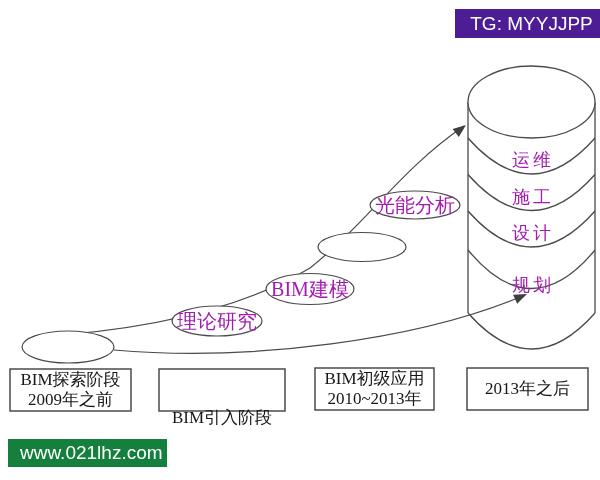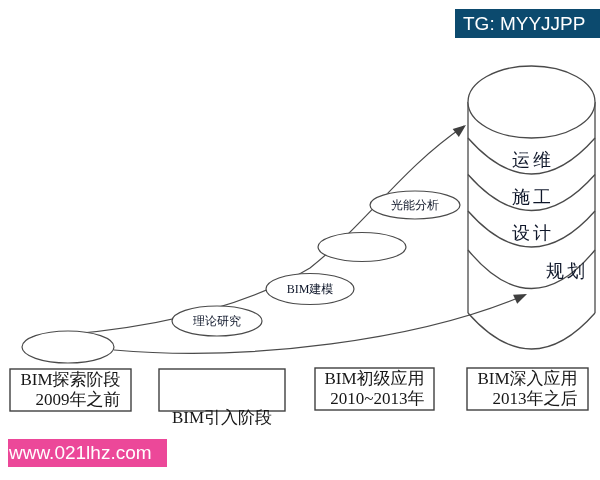--- a/index.html
+++ b/index.html
@@ -8,52 +8,53 @@
     width: 600px; height: 480px;
     background: #ffffff;
     overflow: hidden;
     font-family: "Liberation Serif", "DejaVu Serif", serif;
   }
   #diagram-svg { position: absolute; left: 0; top: 0; }
   .center-label {
     position: absolute;
     transform: translate(-50%, -50%);
     white-space: nowrap;
-    color: #0f172a;
+    color: #a21caf;
   }
-  .bubble-label { font-size: 12px; }
+  .bubble-label { font-size: 20px; }
   .layer-label { font-size: 18px; letter-spacing: 3px; }
   .stage-box-text {
     position: absolute;
     transform: translate(-50%, -50%);
-    text-align: right;
+    text-align: center;
     white-space: nowrap;
     color: #171717;
     font-size: 17px;
     line-height: 20px;
   }
   .tg-badge {
     position: absolute;
     left: 455px; top: 9px; width: 145px; height: 29px;
-    background: #0c4a6e;
+    background: #4c1d95;
     font-family: "Liberation Sans", "DejaVu Sans", sans-serif;
     font-size: 19px; line-height: 29px;
     color: #ffffff;
     padding-left: 8px;
     box-sizing: border-box;
     white-space: nowrap;
+    text-align: center;
   }
   .watermark-bar {
     position: absolute;
     left: 8px; top: 439px; width: 159px; height: 28px;
-    background: #ec4899;
+    background: #15803d;
     font-family: "Liberation Sans", "DejaVu Sans", sans-serif;
     font-size: 19px; line-height: 28px;
     color: #ffffff;
-    padding-left: 1px;
+    padding-left: 12px;
     box-sizing: border-box;
     white-space: nowrap;
   }
 </style>
 </head>
 <body>
 
 <div id="stage-canvas">
 
   <svg id="diagram-svg" width="600" height="480" viewBox="0 0 600 480">
@@ -92,35 +93,34 @@
     </g>
   </svg>
 
   <div class="center-label bubble-label" style="left:217px; top:321px;">理论研究</div>
   <div class="center-label bubble-label" style="left:310px; top:289px;">BIM建模</div>
   <div class="center-label bubble-label" style="left:415px; top:205px;">光能分析</div>
 
   <div class="center-label layer-label" style="left:533px; top:160px;">运维</div>
   <div class="center-label layer-label" style="left:533px; top:197px;">施工</div>
   <div class="center-label layer-label" style="left:533px; top:233px;">设计</div>
-  <div class="center-label layer-label" style="left:533px; top:271px;margin-left:34px;">规划</div>
+  <div class="center-label layer-label" style="left:533px; top:285px;">规划</div>
 
   <div class="stage-box-text" style="left:70.5px; top:390px;">
     <div>BIM探索阶段</div>
     <div>2009年之前</div>
   </div>
   <div class="stage-box-text" style="left:222px; top:390px;margin-top:28px;">
     <div>BIM引入阶段</div>
   </div>
   <div class="stage-box-text" style="left:374.5px; top:389px;">
     <div>BIM初级应用</div>
     <div>2010~2013年</div>
   </div>
   <div class="stage-box-text" style="left:527.5px; top:389px;">
-    <div>BIM深入应用</div>
     <div>2013年之后</div>
   </div>
 
   <div class="tg-badge">
     <span>TG: MYYJJPP</span>
   </div>
 
   <div class="watermark-bar">
     <span>www.021lhz.com</span>
   </div>

